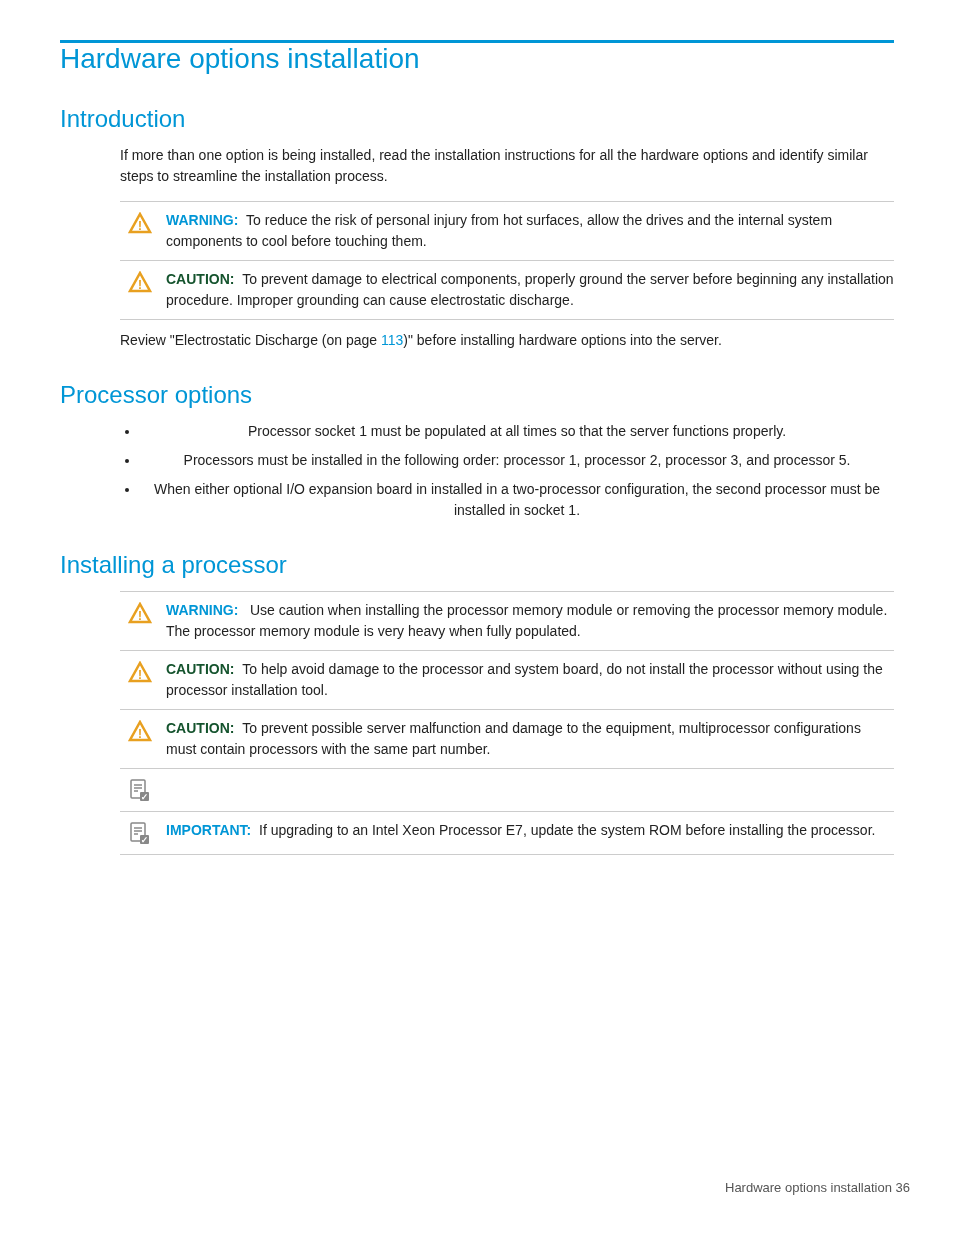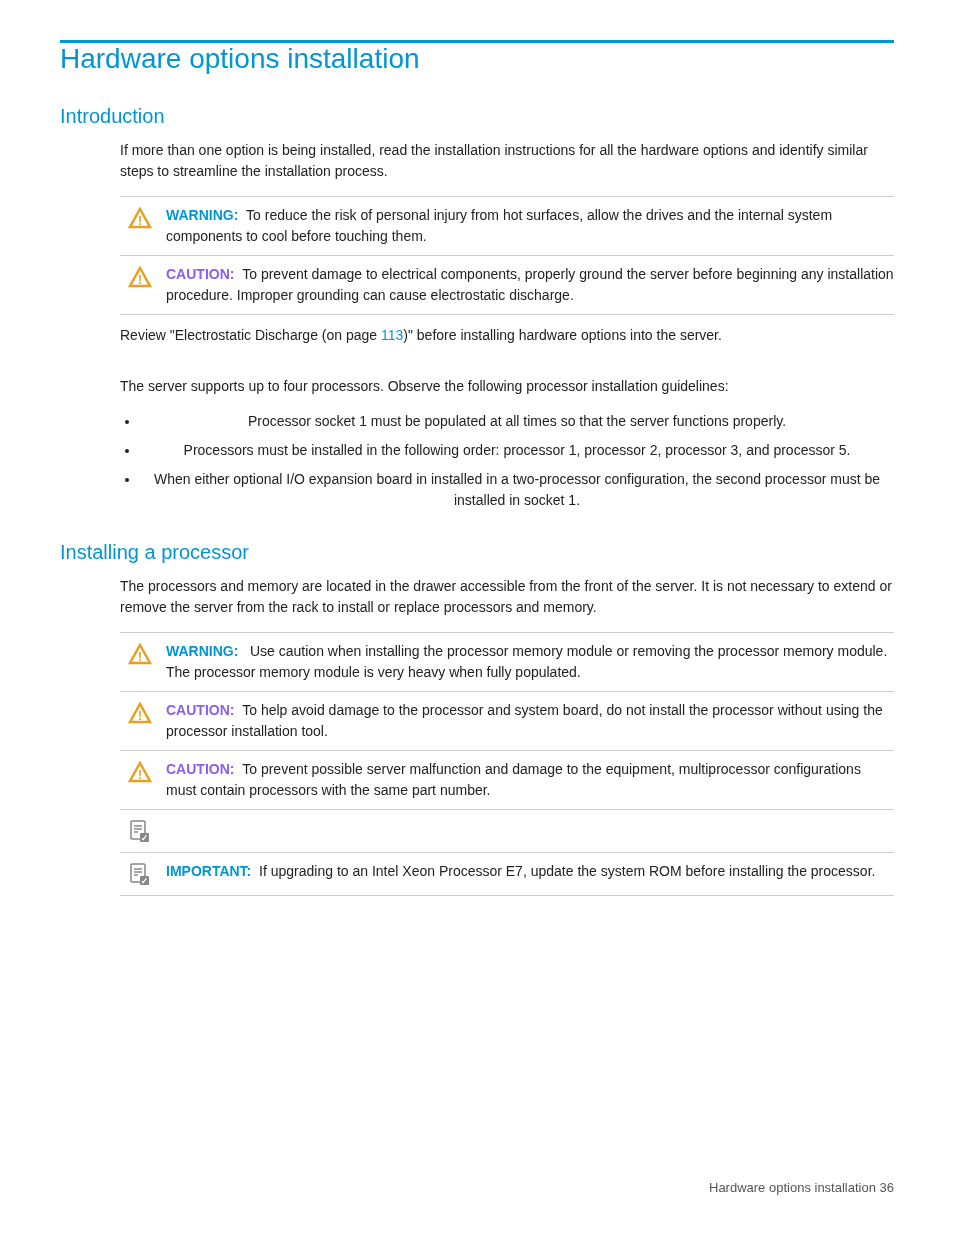--- a/index.html
+++ b/index.html
@@ -15,40 +15,40 @@
 
     .page-title {
       font-size: 28px;
       font-weight: normal;
       color: #0096D6;
       border-top: 3px solid #0096D6;
       margin-bottom: 30px;
     }
 
     .section-title {
-      font-size: 20px;
+      font-size: 24px;
       font-weight: normal;
       color: #0096D6;
       margin-bottom: 12px;
     }
 
     .section-intro {
       margin-left: 60px;
       margin-bottom: 14px;
       line-height: 1.5;
       color: #222;
     }
 
     .notice-label-warning {
       color: #0096D6;
       font-weight: bold;
     }
 
     .notice-label-caution {
-      color: #8b5cf6;
+      color: #14532d;
       font-weight: bold;
     }
 
     .notice-label-important {
       color: #0096D6;
       font-weight: bold;
     }
 
     .review-text {
       margin-left: 60px;
@@ -81,21 +81,21 @@
     .bullet-list li {
       margin-bottom: 8px;
       line-height: 1.5;
       list-style-type: disc;
       text-align: center;
     }
 
     .footer {
       position: absolute;
       bottom: 40px;
-      right: 60px;
+      right: 44px;
       font-size: 13px;
       color: #555;
     }
 
     .notices-group {
       margin-left: 60px;
       margin-bottom: 10px;
     }
 
     .notice-row {
@@ -161,34 +161,33 @@
       </div>
     </div>
   </div>
 
   <p class="review-text">
     Review "Electrostatic Discharge (on page <a>113</a>)" before installing hardware options into the server.
   </p>
 </div>
 
 <div class="section-block">
-
-  <p class="section-body">The server supports up to four processors. Observe the following processor installation guidelines:</p>
+  <h2 class="section-title">Processor options</h2>
+
 
   <ul class="bullet-list">
     <li>Processor socket 1 must be populated at all times so that the server functions properly.</li>
     <li>Processors must be installed in the following order: processor 1, processor 2, processor 3, and processor 5.</li>
     <li>When either optional I/O expansion board in installed in a two-processor configuration, the second processor must be installed in socket 1.</li>
   </ul>
 </div>
 
 <div class="section-block">
   <h2 class="section-title">Installing a processor</h2>
 
-  <p class="section-body">The processors and memory are located in the drawer accessible from the front of the server. It is not necessary to extend or remove the server from the rack to install or replace processors and memory.</p>
 
   <div class="notices-group">
 
     <div class="notice-row">
       <div class="notice-icon-wrap">
         <svg width="24" height="24" viewBox="0 0 24 24">
           <polygon points="12,2 22,20 2,20" fill="none" stroke="#E8A020" stroke-width="2.5"></polygon>
           <text x="12" y="18" text-anchor="middle" font-size="12" font-weight="bold" fill="#E8A020">!</text>
         </svg>
       </div>

